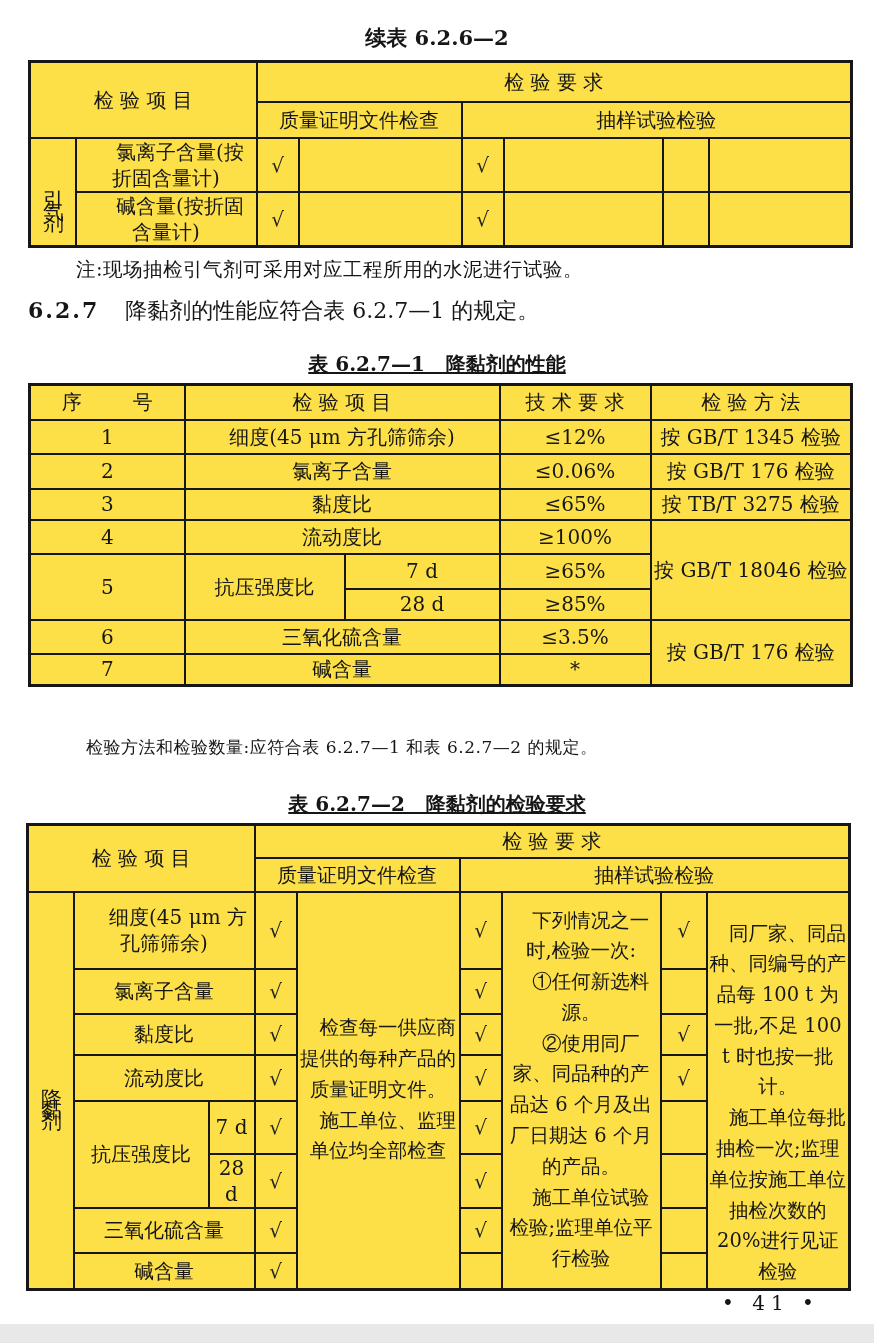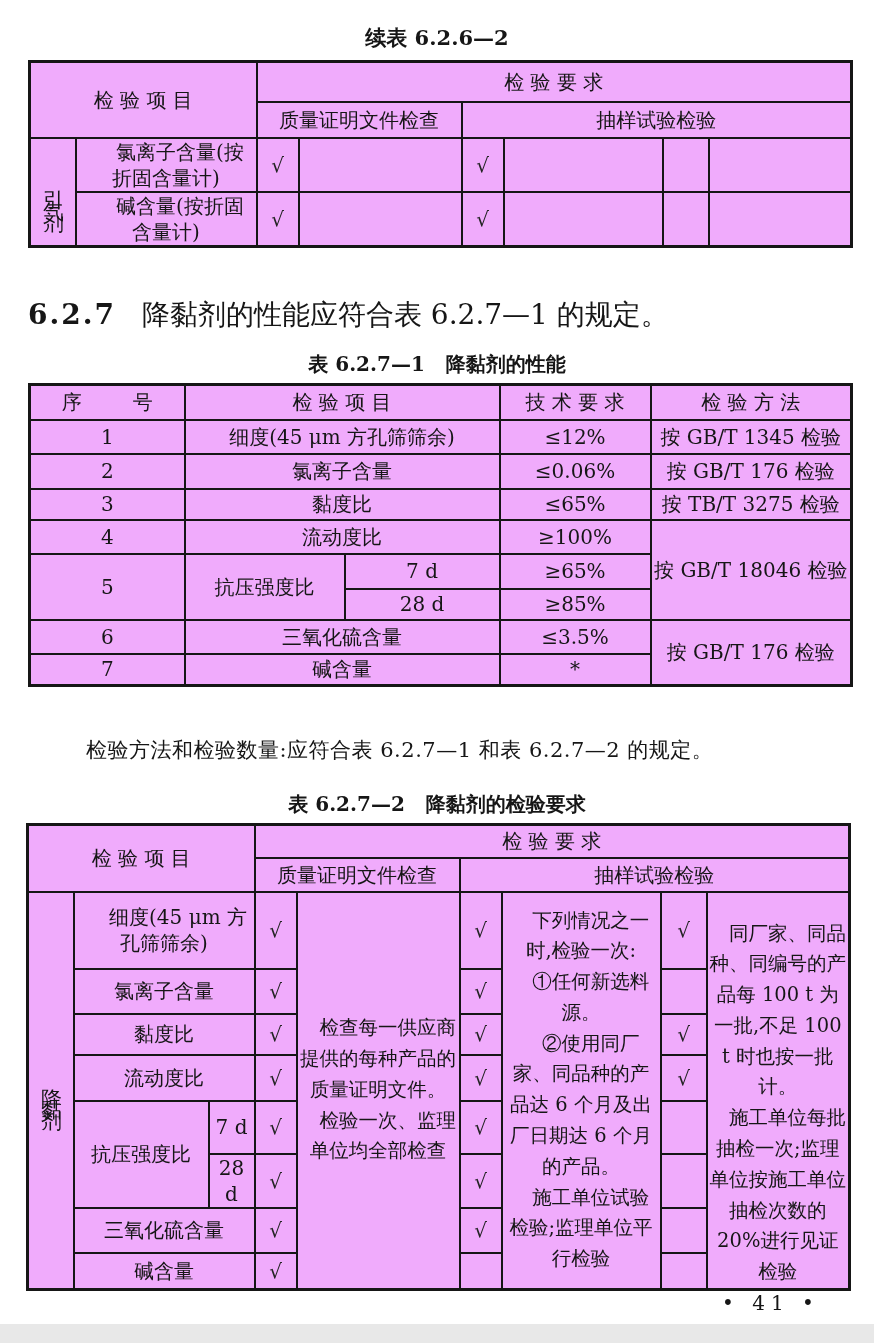--- a/index.html
+++ b/index.html
@@ -4,43 +4,43 @@
 <style>
   html,body { margin:0; padding:0; background:#e8e8e8; }
   .page {
     position:relative; width:874px; height:1324px; margin:0 auto;
     background:#ffffff; color:#161616; overflow:hidden;
     font-family:"DejaVu Serif","Liberation Serif",serif;
   }
   .abs { position:absolute; }
 
   
-  table.doc { border-collapse:collapse; table-layout:fixed; background:#f0abfc; }
+  table.doc { border-collapse:collapse; table-layout:fixed; background:#fde047; }
   table.doc { border:3px solid #161616; }
   table.doc td {
     border:2px solid #161616; text-align:center; vertical-align:middle;
     font-size:20px; line-height:1.3; padding:0 2px; overflow:hidden;
   }
   td.hdr { white-space:pre; font-size:20px; }
   td.item-wrap { text-align:left; text-indent:1.4em; padding:2px 4px 2px 8px; line-height:1.5; }
   td.check { font-size:23px; color:#242424; font-weight:400; }
   .vtext { writing-mode:vertical-lr; text-orientation:upright; letter-spacing:10px; font-size:21px; display:inline-block; }
 
   
   td.mnote { text-align:justify; padding:4px 8px; }
   td.mnote p { margin:0; text-indent:1em; font-size:19.5px; line-height:1.58; }
   td.vtop { vertical-align:top; }
 
   
   .note-line { font-size:19.5px; letter-spacing:0.5px; }
   .title-line { font-size:21px; font-weight:bold; width:100%; text-align:center; white-space:pre; }
-  .tbl-title { font-size:20px; font-weight:bold; width:100%; text-align:center; white-space:pre; }
-  .section-line { font-size:28px; }
+  .tbl-title { font-size:20px; font-weight:bold; width:100%; text-align:center; white-space:pre;text-decoration:underline; }
+  .section-line { font-size:22px; }
   .section-line .sec-no { font-weight:bold; margin-right:26px; letter-spacing:2px; }
-  .body-par { font-size:21px; letter-spacing:0.5px; }
+  .body-par { font-size:17px; letter-spacing:0.5px; }
   .footer { font-size:20px; letter-spacing:6px; }
 </style>
 </head>
 <body>
 
 <div class="page">
 
   <div class="abs title-line" style="top:24px; left:0;">续表 6.2.6—2</div>
 
   <table class="doc abs" style="top:60px; left:28px; width:822px;">
@@ -81,20 +81,21 @@
       <td class="check">√</td>
       <td></td>
       <td class="check">√</td>
       <td></td>
       <td></td>
       <td></td>
     </tr>
   </tbody>
     </table>
 
+  <div class="abs note-line" style="top:256px; left:76px;">注:现场抽检引气剂可采用对应工程所用的水泥进行试验。</div>
 
   <div class="abs section-line" style="top:296px; left:28px;">
     <span class="sec-no">6.2.7</span><span>降黏剂的性能应符合表 6.2.7—1 的规定。</span>
   </div>
 
   <div class="abs tbl-title" style="top:351px; left:0;">表 6.2.7—1   降黏剂的性能</div>
 
   <table class="doc abs" style="top:383px; left:28px; width:822px;">
     <colgroup>
       <col style="width:155px">
@@ -185,21 +186,21 @@
       <td colspan="4" class="hdr">抽样试验检验</td>
     </tr>
     <tr style="height:77px">
       <td rowspan="8">
         <span class="vtext">降黏剂</span>
       </td>
       <td colspan="2" class="item-wrap">细度(45 μm 方孔筛筛余)</td>
       <td class="check">√</td>
       <td rowspan="8" class="mnote">
         <p>检查每一供应商提供的每种产品的质量证明文件。</p>
-        <p>检验一次、监理单位均全部检查</p>
+        <p>施工单位、监理单位均全部检查</p>
       </td>
       <td class="check">√</td>
       <td rowspan="8" class="mnote vtop">
         <p>下列情况之一时,检验一次:</p>
         <p>①任何新选料源。</p>
         <p>②使用同厂家、同品种的产品达 6 个月及出厂日期达 6 个月的产品。</p>
         <p>施工单位试验检验;监理单位平行检验</p>
       </td>
       <td class="check">√</td>
       <td rowspan="8" class="mnote vtop" style="padding-top:26px">

